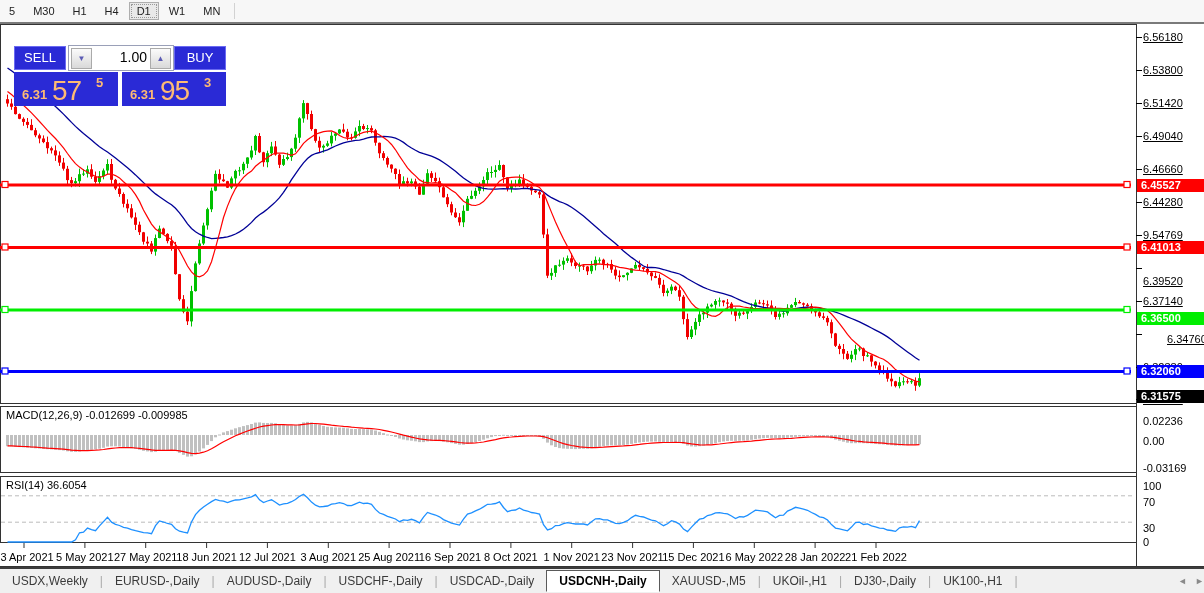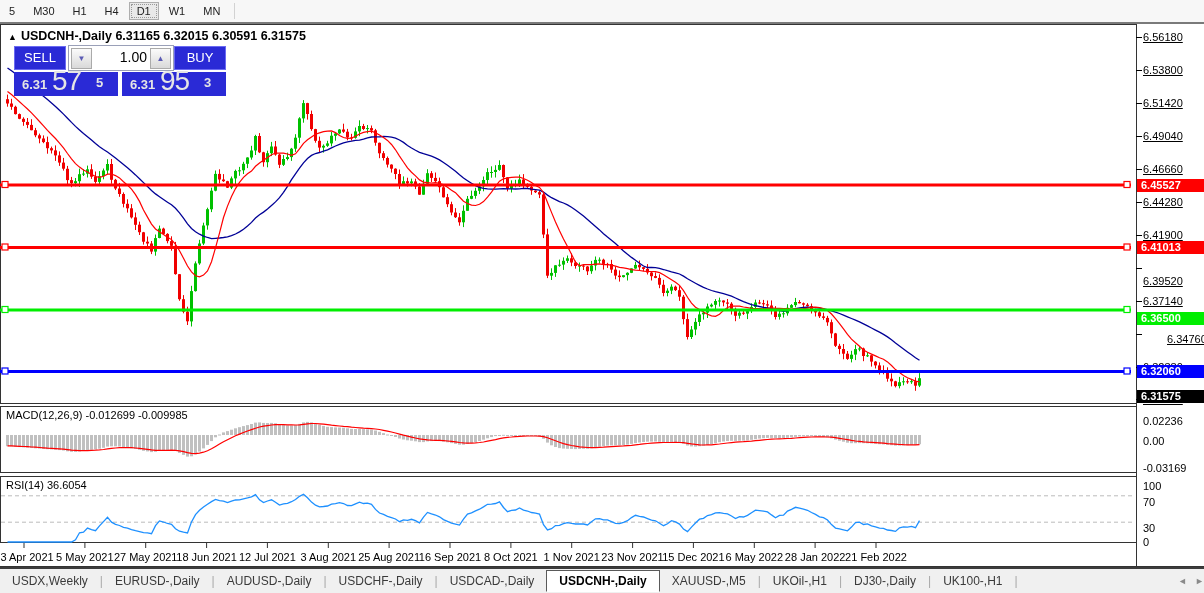--- a/index.html
+++ b/index.html
@@ -19,21 +19,21 @@
   
   #trade-panel{position:absolute;left:14px;top:20px;width:212px;height:82px;}
   .tp-btn{position:absolute;top:2px;width:50px;height:22px;background:#2a2ad6;border:1px solid #6a6af2;
           color:#fff;font-size:13px;text-align:center;line-height:22px;cursor:pointer;}
   #sell-btn{left:0;} #buy-btn{right:0;}
   #vol-box{position:absolute;left:54px;top:1px;width:104px;height:24px;background:#fff;border:1px solid #9aa0b8;}
   .spin-btn{position:absolute;top:2px;width:19px;height:19px;background:linear-gradient(#fbfbfb,#d9d9d9);
             border:1px solid #aaa;color:#5b5bb4;font-size:8px;text-align:center;line-height:19px;cursor:pointer;}
   #spin-down{left:2px;} #spin-up{right:2px;}
   #vol-value{position:absolute;right:26px;top:3px;font-size:14px;color:#000;}
-  .price-box{position:absolute;top:28px;width:104px;height:24px;background:#2a2ad6;color:#e5e5e5;}
+  .price-box{position:absolute;top:28px;width:104px;height:34px;background:#2a2ad6;color:#fdba74;}
   #sell-price-box{left:0;} #buy-price-box{right:0;}
   .pb-base{position:absolute;left:8px;bottom:4px;font-size:13px;font-weight:700;}
   .pb-big{position:absolute;left:38px;bottom:-1px;font-size:28px;font-weight:400;letter-spacing:-1px;}
   .pb-sup{position:absolute;left:82px;top:3px;font-size:13px;font-weight:700;}
   
   .ptick{position:absolute;left:1143px;height:12px;font-size:11px;color:#000;white-space:nowrap;text-decoration:underline;}
   .ptick-mark{position:absolute;left:1136px;width:6px;height:1px;background:#000;}
   .price-tag{position:absolute;left:1137px;width:67px;height:13px;color:#fff;font-size:11px;font-weight:700;
              line-height:13px;padding-left:4px;box-sizing:border-box;white-space:nowrap;}
   .ind-label{position:absolute;left:6px;font-size:11px;color:#000;white-space:nowrap;}
@@ -564,21 +564,20 @@
         <line x1="450.0" y1="519" x2="450.0" y2="524" stroke="#333" stroke-width="1"></line>
         <line x1="510.9" y1="519" x2="510.9" y2="524" stroke="#333" stroke-width="1"></line>
         <line x1="571.7" y1="519" x2="571.7" y2="524" stroke="#333" stroke-width="1"></line>
         <line x1="632.6" y1="519" x2="632.6" y2="524" stroke="#333" stroke-width="1"></line>
         <line x1="693.4" y1="519" x2="693.4" y2="524" stroke="#333" stroke-width="1"></line>
         <line x1="754.3" y1="519" x2="754.3" y2="524" stroke="#333" stroke-width="1"></line>
         <line x1="815.1" y1="519" x2="815.1" y2="524" stroke="#333" stroke-width="1"></line>
         <line x1="876.0" y1="519" x2="876.0" y2="524" stroke="#333" stroke-width="1"></line>
       </svg>
 
-    <div id="chart-title"><span class="arrow">▲</span><span>USDCNH-,Daily  6.31165 6.32015 6.30591 6.31575</span></div>
 
     <div id="trade-panel">
       <div id="sell-btn" class="tp-btn">SELL</div>
       <div id="vol-box">
         <div id="spin-down" class="spin-btn">▼</div>
         <div id="vol-value">1.00</div>
         <div id="spin-up" class="spin-btn">▲</div>
       </div>
       <div id="buy-btn" class="tp-btn">BUY</div>
       <div id="sell-price-box" class="price-box">
@@ -603,21 +602,21 @@
         <div class="ptick" style="top: 40.4155px;">6.53800</div>
         <div class="ptick-mark" style="top: 79px;"></div>
         <div class="ptick" style="top: 73.3795px;">6.51420</div>
         <div class="ptick-mark" style="top: 112px;"></div>
         <div class="ptick" style="top: 106.343px;">6.49040</div>
         <div class="ptick-mark" style="top: 145px;"></div>
         <div class="ptick" style="top: 139.307px;">6.46660</div>
         <div class="ptick-mark" style="top: 178px;"></div>
         <div class="ptick" style="top: 172.271px;">6.44280</div>
         <div class="ptick-mark" style="top: 211px;"></div>
-        <div class="ptick" style="top: 205.235px;">6.41900</div>
+        <div class="ptick" style="top: 205.235px;">9.54769</div>
         <div class="ptick-mark" style="top: 244px;"></div>
         <div class="ptick" style="top: 251px;">6.39520</div>
         <div class="ptick-mark" style="top: 277px;"></div>
         <div class="ptick" style="top: 271.163px;">6.37140</div>
         <div class="ptick-mark" style="top: 310px;"></div>
         <div class="ptick" style="top: 309px; margin-left: 24px;">6.34760</div>
         <div class="ptick-mark" style="top: 343px;"></div>
         <div class="ptick" style="top: 337.091px;">6.32380</div>
         <div class="ptick-mark" style="top: 375px;"></div>
         <div class="ptick" style="top: 369.086px;">6.30070</div>

